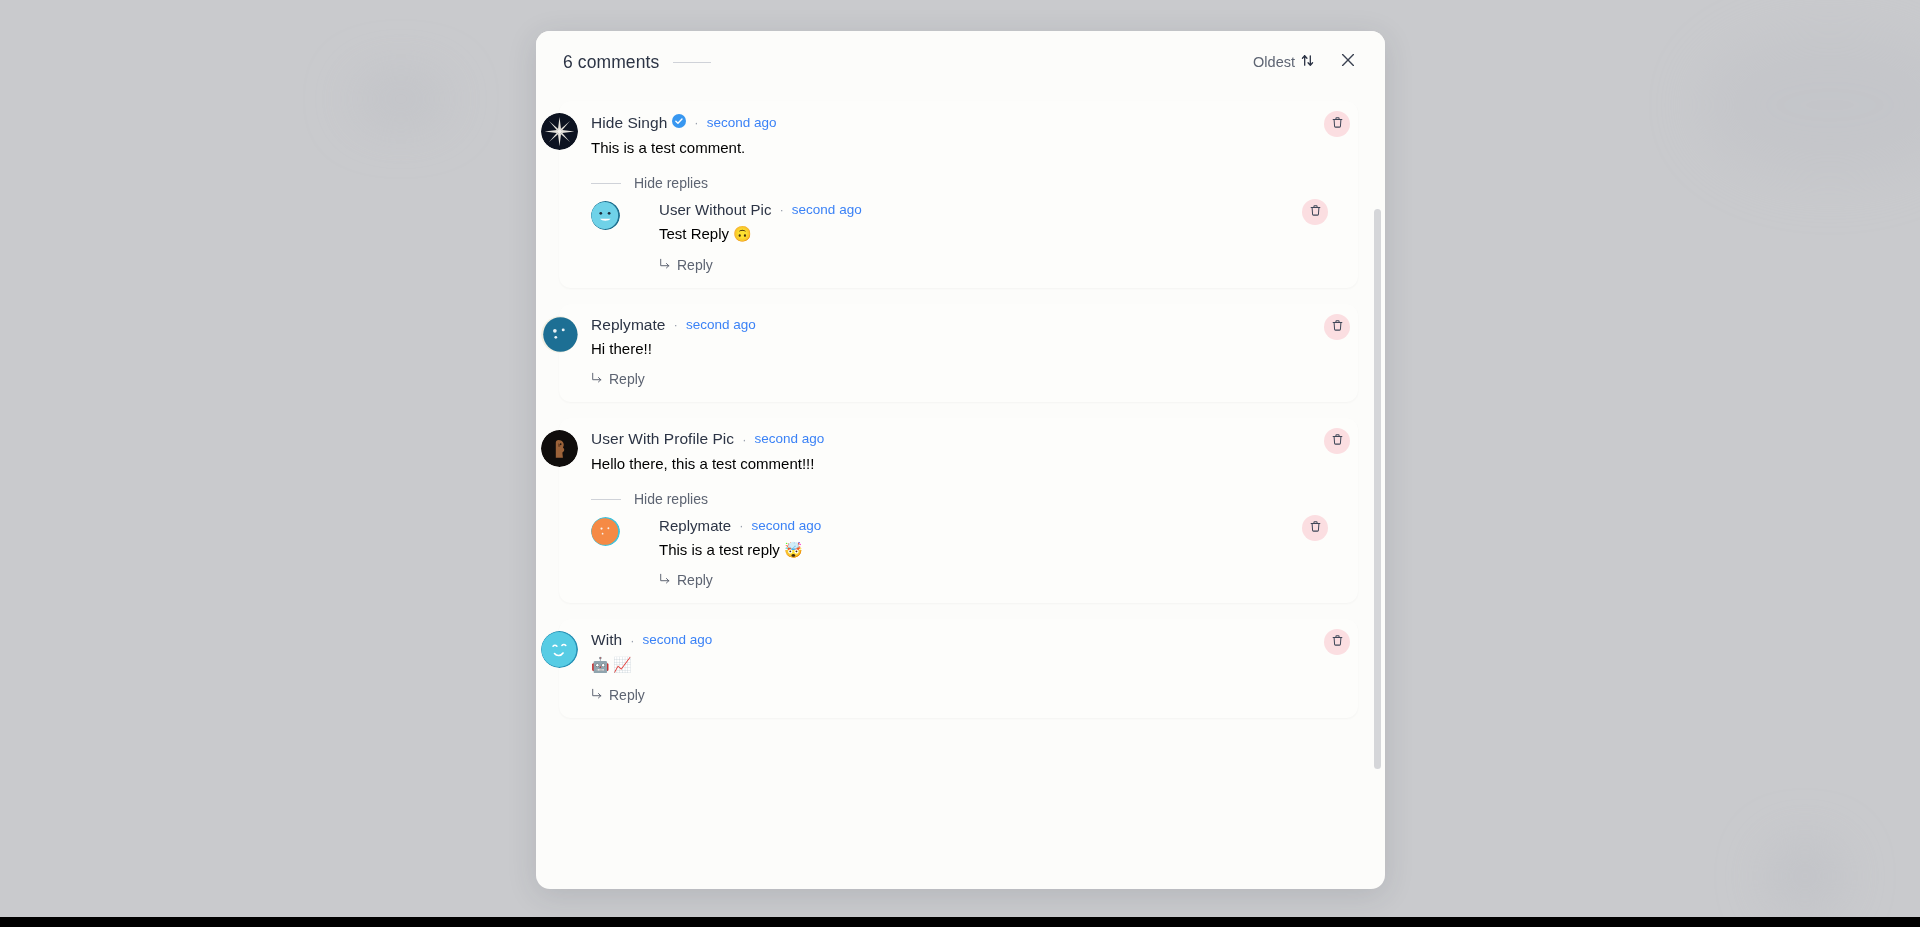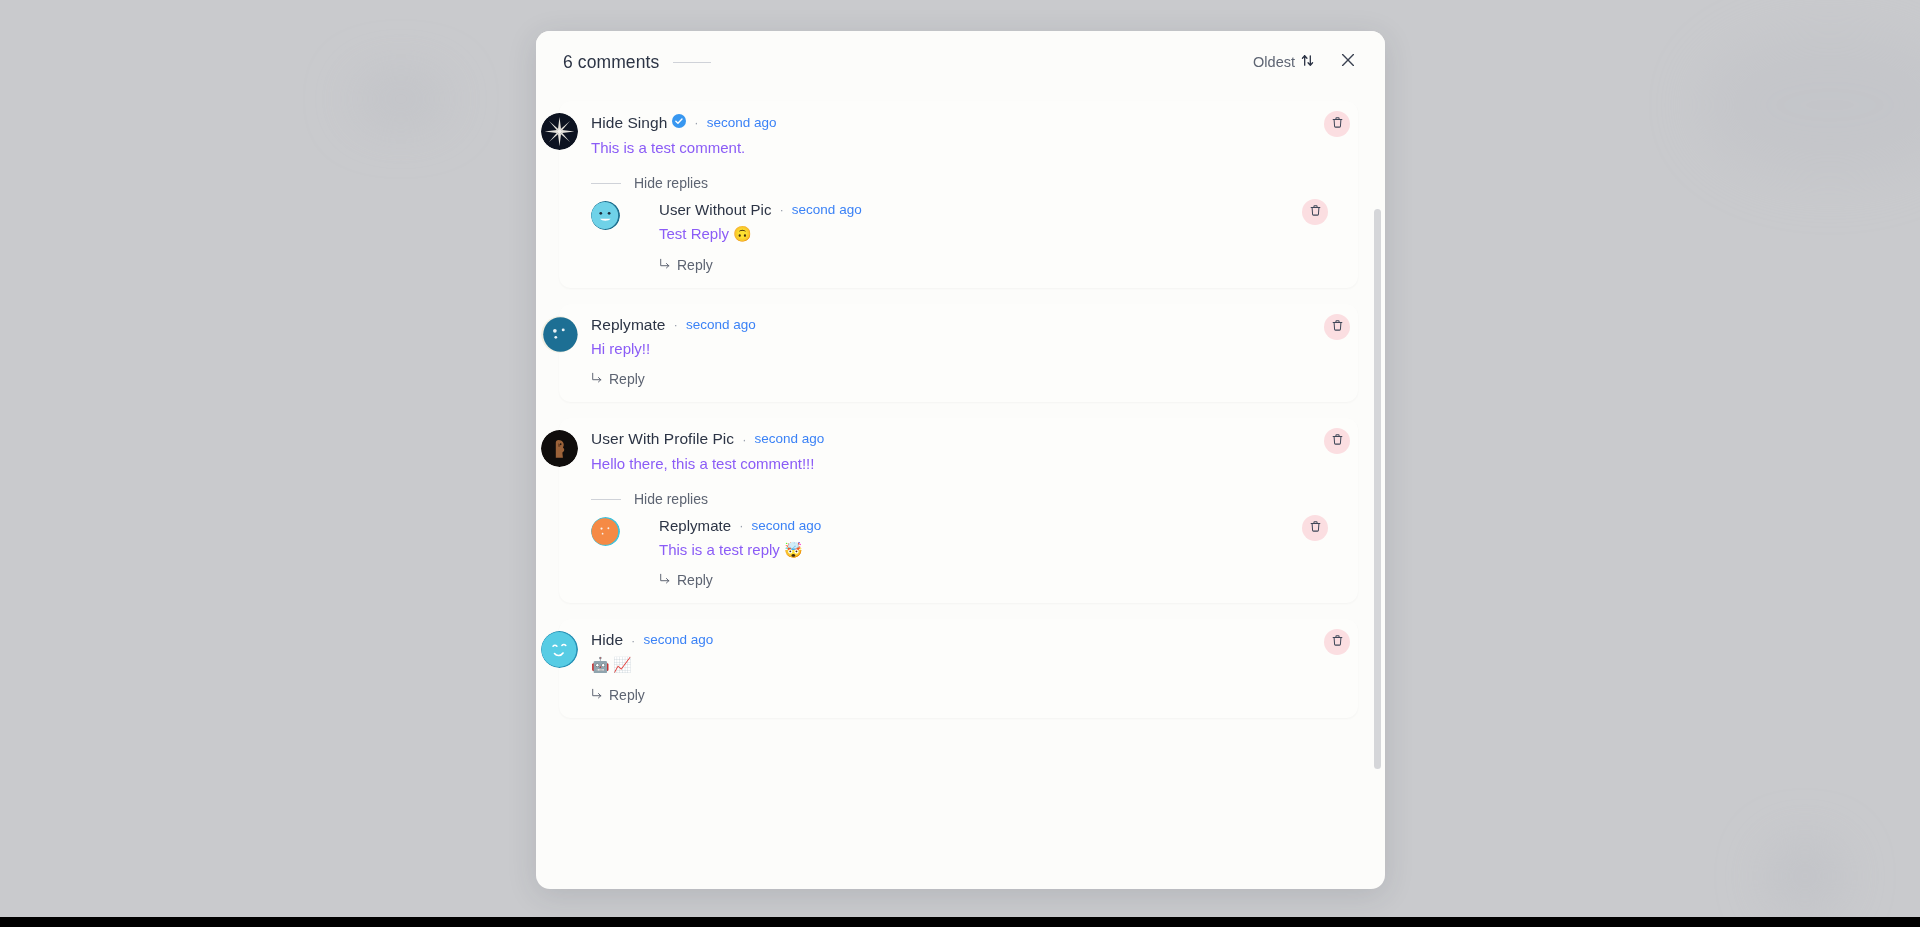--- a/index.html
+++ b/index.html
@@ -161,21 +161,21 @@
     color: #2c3445;
     letter-spacing: .05px;
   }
   .author.nested { font-size: 15px; }
   .verified { display: block; margin-left: -1px; }
   .dot-sep { color: #9aa0ac; font-size: 13px; padding: 0 2px; }
   .timestamp { font-size: 13.5px; color: #3b82f6; }
 
   .comment-text {
     font-size: 15px;
-    color: #8b5cf6;
+    color: #000000;
     line-height: 1.35;
     word-wrap: break-word;
   }
 
   .delete-btn {
     position: absolute;
     right: 8px;
     top: -2px;
     width: 26px; height: 26px;
     border-radius: 50%;
@@ -377,21 +377,21 @@
               <circle cx="24" cy="15" r="1.6" fill="#e9f2f6"></circle>
               <circle cx="16" cy="23" r="1.5" fill="#e9f2f6"></circle>
             </svg>
           </span>
           <div class="comment-body">
             <div class="meta-line">
               <span class="author">Replymate</span>
               <span class="dot-sep">·</span>
               <span class="timestamp">second ago</span>
             </div>
-            <div class="comment-text">Hi reply!!</div>
+            <div class="comment-text">Hi there!!</div>
             <div class="reply-link">
               <span class="reply-arrow">
                 <svg width="12" height="12" viewBox="0 0 14 14" fill="none">
                   <path d="M2 1.5v7.5h9.4M11.4 9l-2.7-2.6M11.4 9l-2.7 2.6" stroke="#5d6472" stroke-width="1.15" stroke-linecap="round" stroke-linejoin="round"></path>
                 </svg>
               </span>
               <span>Reply</span>
             </div>
           </div>
           <div class="delete-btn">
@@ -486,21 +486,21 @@
             <svg class="avatar-svg" viewBox="0 0 40 40">
               <circle cx="20" cy="20" r="20" fill="#2791b5"></circle>
               <circle cx="19.4" cy="20" r="18.8" fill="#57cce4"></circle>
               <path d="M13 16.5c1.2-1.4 3-1.4 4.2 0" stroke="#fff" stroke-width="1.7" fill="none" stroke-linecap="round"></path>
               <path d="M22.6 15.6c1.2-1.4 3-1.4 4.2 0" stroke="#fff" stroke-width="1.7" fill="none" stroke-linecap="round"></path>
               <path d="M14.6 24.4c2.4 3 7 2.7 9.2-.6" stroke="#fff" stroke-width="1.8" fill="none" stroke-linecap="round"></path>
             </svg>
           </span>
           <div class="comment-body">
             <div class="meta-line">
-              <span class="author">Hide</span>
+              <span class="author">With</span>
               <span class="dot-sep">·</span>
               <span class="timestamp">second ago</span>
             </div>
             <div class="comment-text">🤖 📈</div>
             <div class="reply-link">
               <span class="reply-arrow">
                 <svg width="12" height="12" viewBox="0 0 14 14" fill="none">
                   <path d="M2 1.5v7.5h9.4M11.4 9l-2.7-2.6M11.4 9l-2.7 2.6" stroke="#5d6472" stroke-width="1.15" stroke-linecap="round" stroke-linejoin="round"></path>
                 </svg>
               </span>

